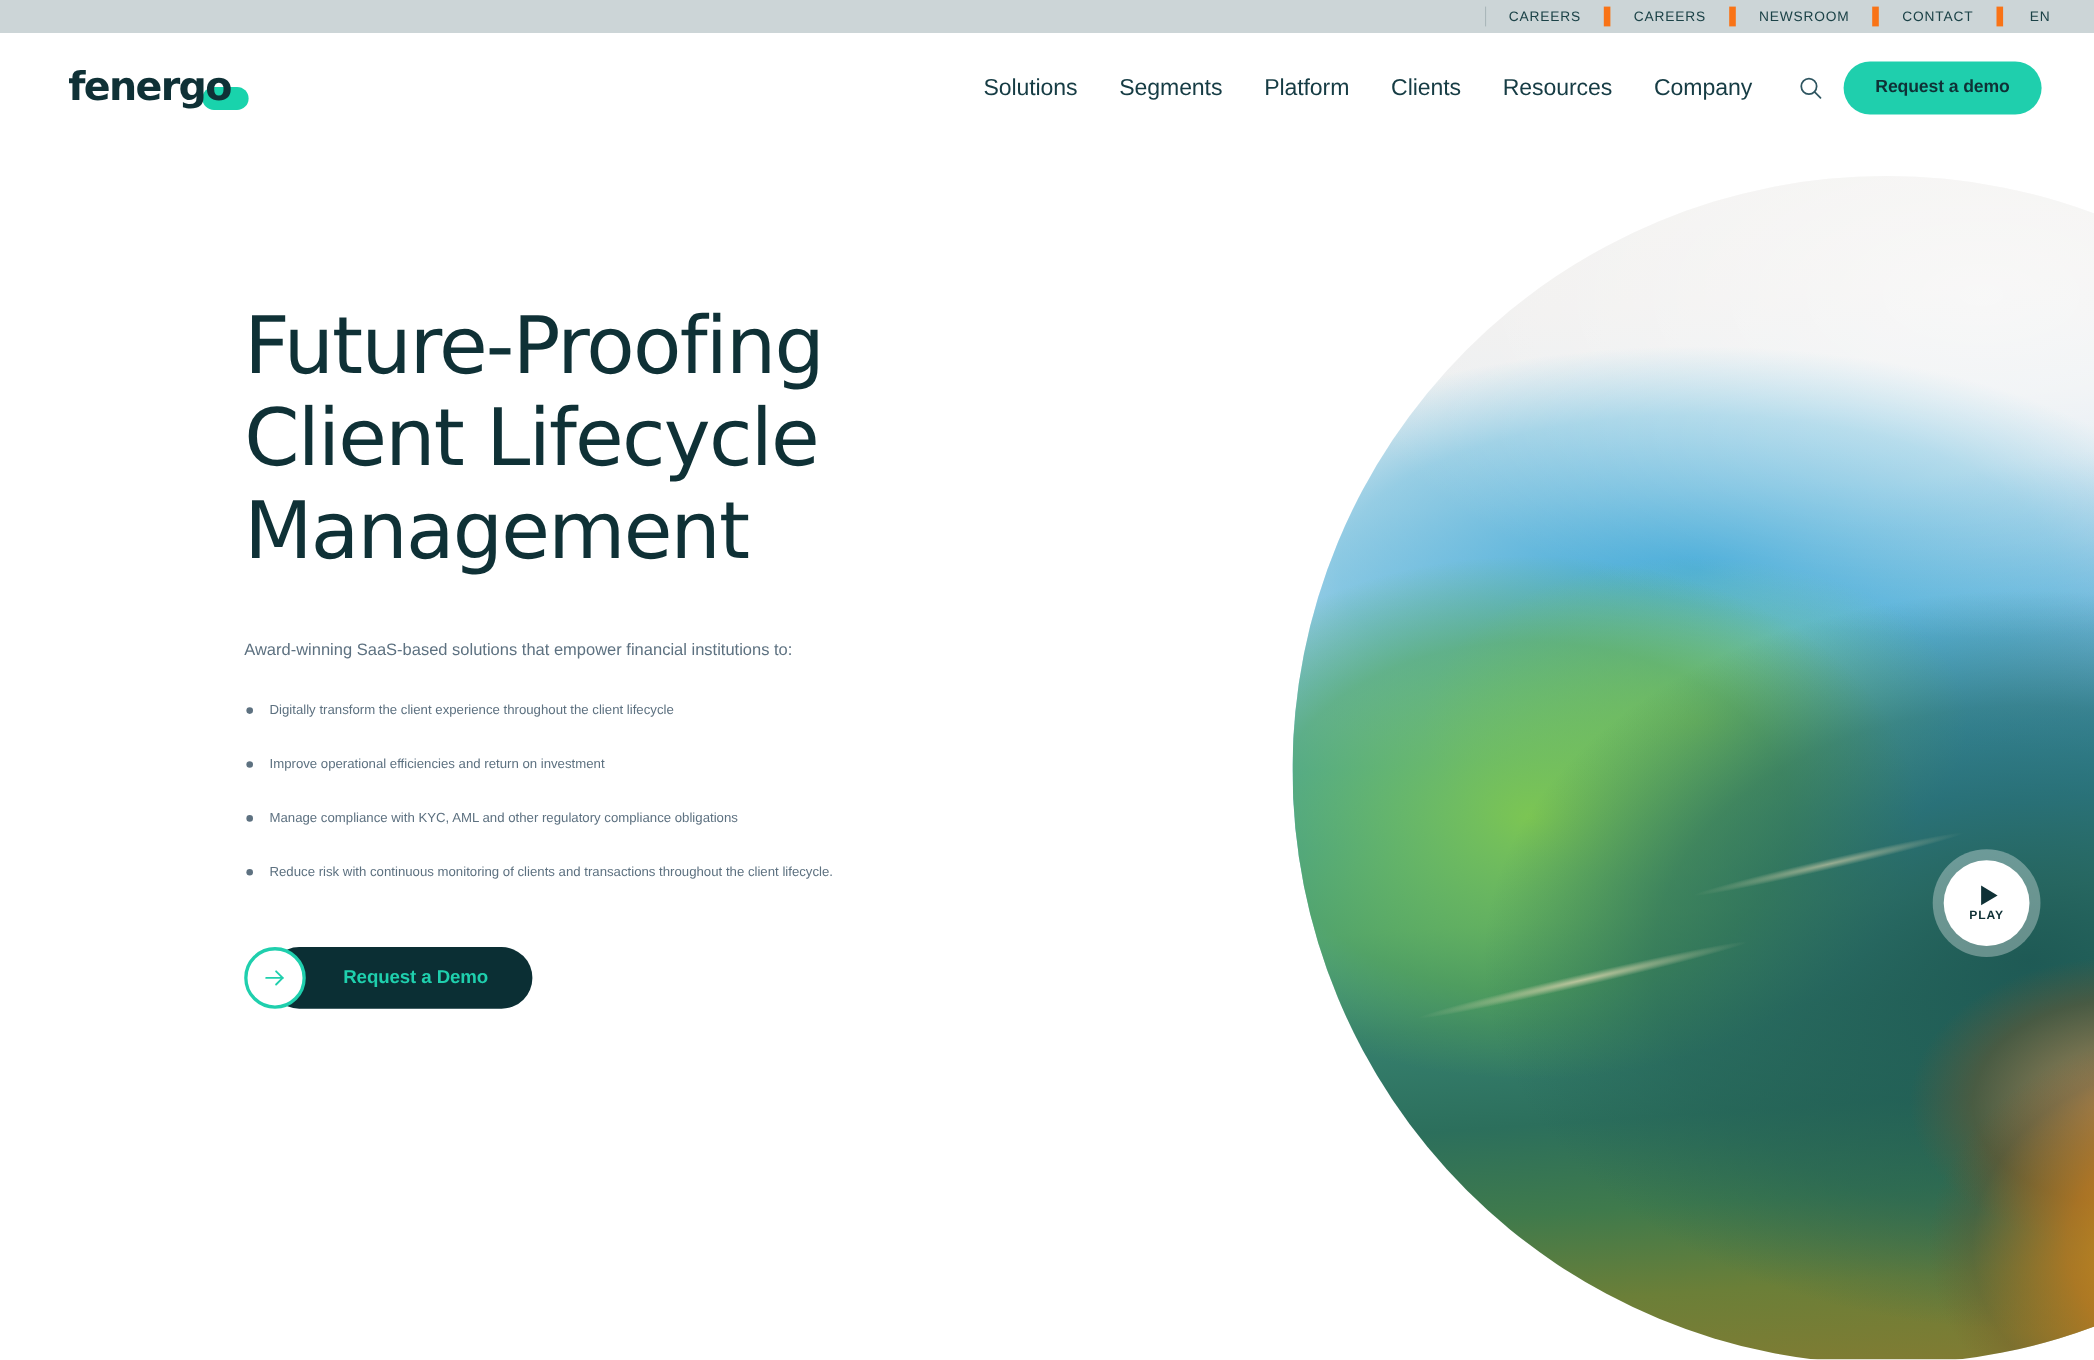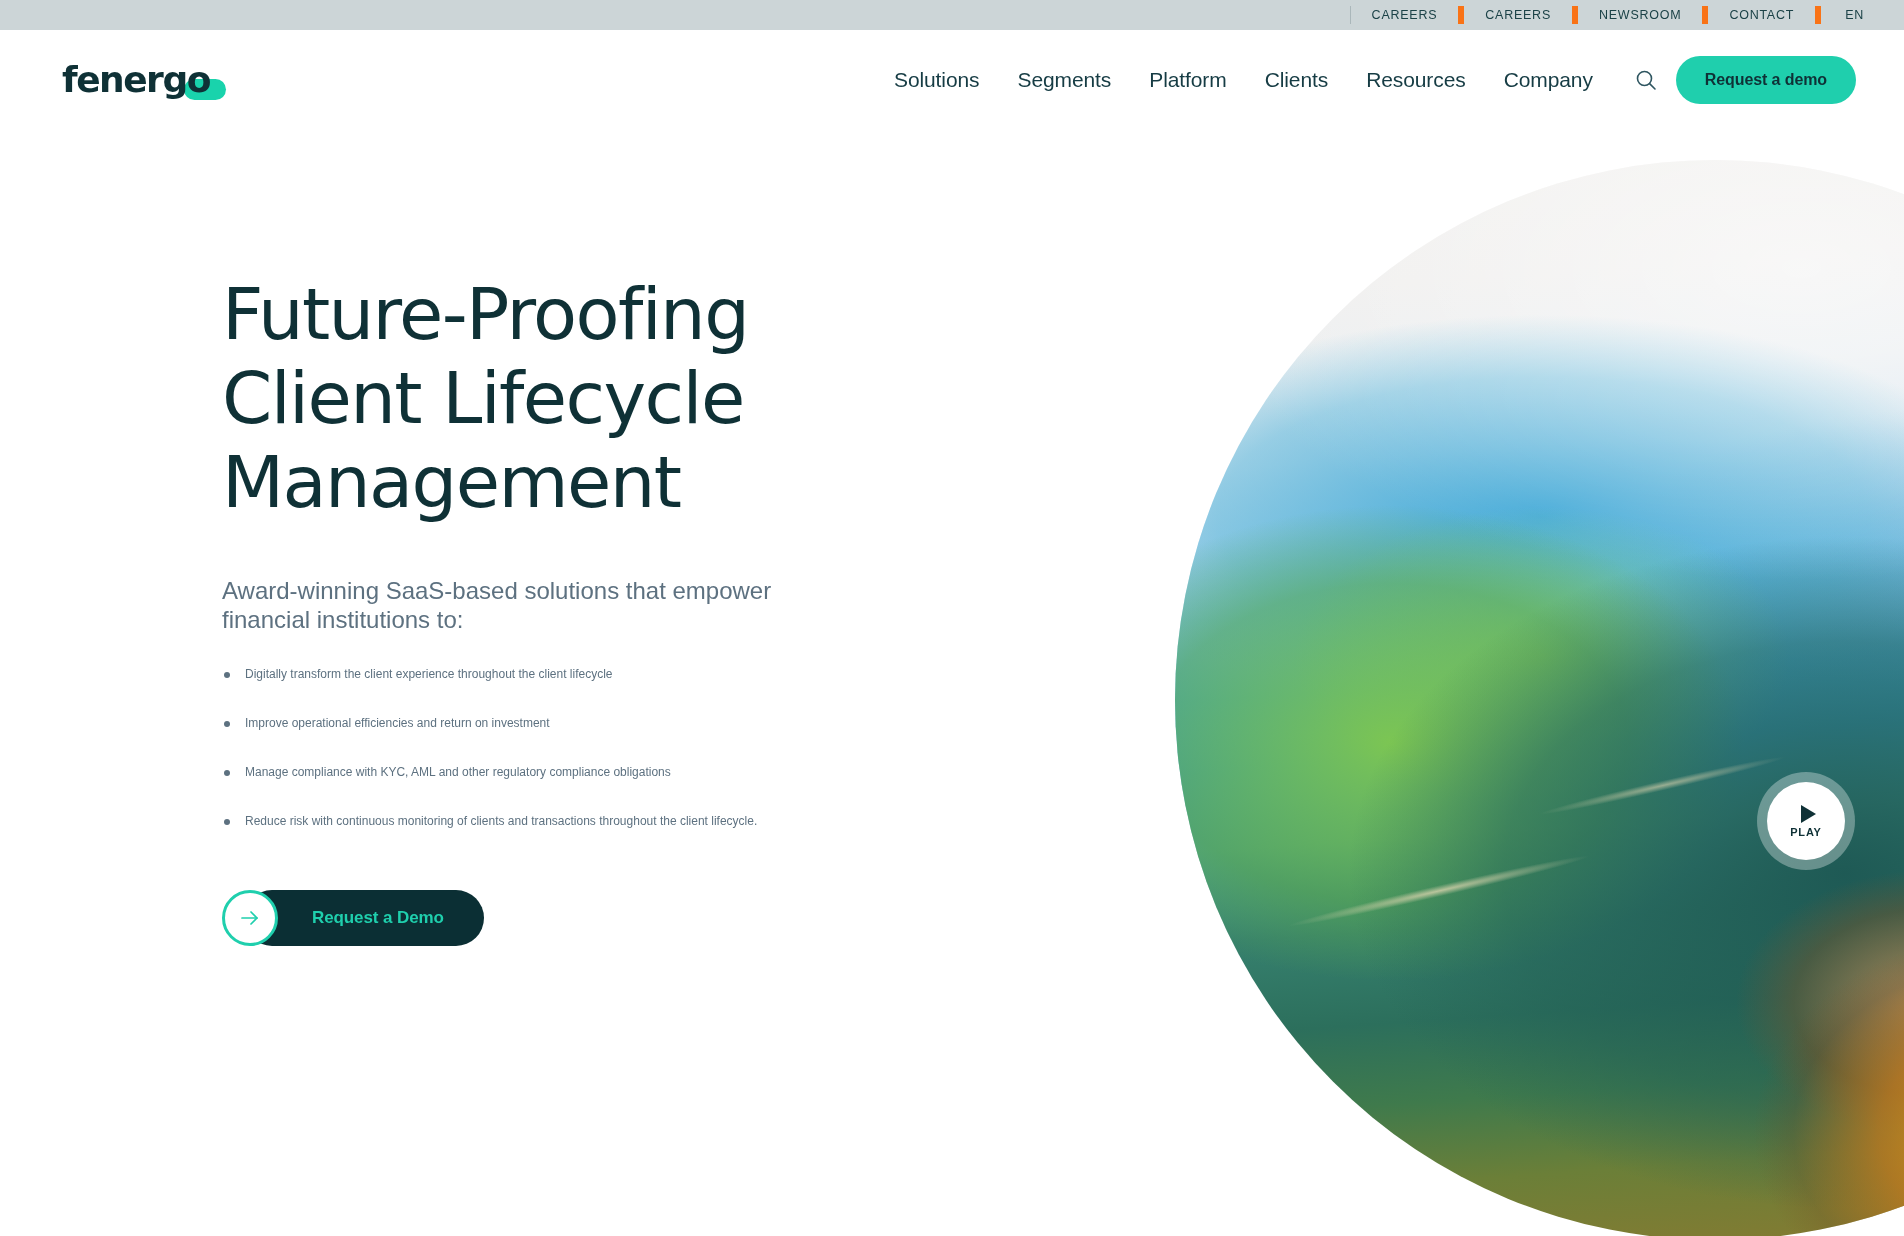--- a/index.html
+++ b/index.html
@@ -238,21 +238,21 @@
     font-family: "DejaVu Sans", sans-serif;
     font-size: 72px;
     line-height: 84px;
     font-weight: 400;
     color: #0f3136;
     letter-spacing: -1.6px;
     margin-bottom: 52px;
     white-space: pre-line;
   }
   .hero-lead {
-    font-size: 24px;
+    font-size: 15px;
     line-height: 29px;
     color: #5d7180;
     margin-bottom: 26px;
     max-width: 618px;
   }
   .hero-bullets {
     list-style: none;
     margin-bottom: 54px;
   }
   .hero-bullets li {

